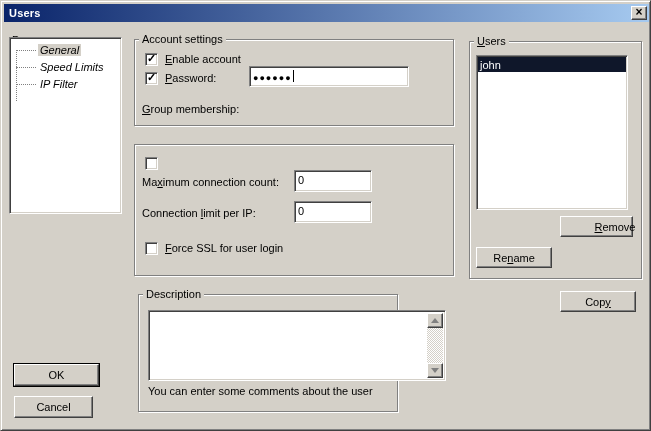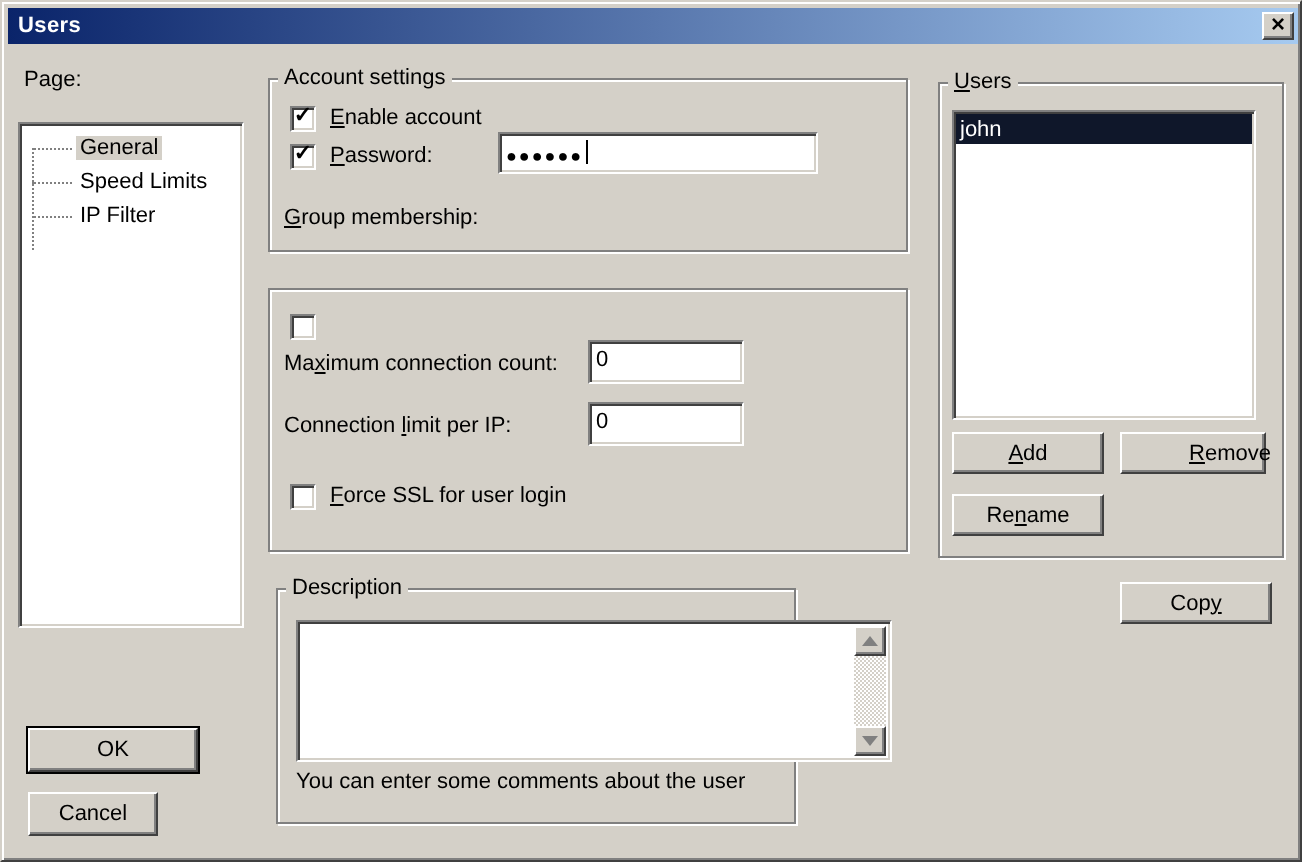--- a/index.html
+++ b/index.html
@@ -29,21 +29,21 @@
     background:#fff;border:1px solid;border-color:#808080 #fff #fff #808080;
     box-shadow:inset 1px 1px 0 #404040, inset -1px -1px 0 #d4d0c8;
   }
   .group{
     position:absolute;border:1px solid #808080;
     box-shadow:1px 1px 0 #fff, inset 1px 1px 0 #fff;
   }
   .group-title{
     position:absolute;top:-7px;left:4px;background:#d4d0c8;padding:0 3px;white-space:nowrap;
   }
-  .tree{position:absolute;left:8px;top:60px;width:113px;height:253px;padding:3px 0 0 0;}
+  .tree{position:absolute;left:8px;top:36px;width:113px;height:177px;padding:3px 0 0 0;font-style:italic;}
   .tree-vline{position:absolute;left:6px;top:12px;height:51px;border-left:1px dotted #808080;}
   .tree-item{position:relative;height:17px;display:flex;align-items:center;padding-left:28px;cursor:default;}
   .tree-item::before{content:"";position:absolute;left:6px;top:50%;width:20px;border-top:1px dotted #808080;}
   .tree-item .ti-label{padding:0 2px;white-space:nowrap;}
   .tree-item.selected .ti-label{background:#d4d0c8;}
   .btn{
     position:absolute;background:#d4d0c8;
     border:1px solid;border-color:#fff #404040 #404040 #fff;
     box-shadow:inset -1px -1px 0 #808080;
     display:flex;align-items:center;justify-content:center;
@@ -180,34 +180,31 @@
 
   <div class="group" style="left:468px;top:40px;width:173px;height:238px;">
     <div class="group-title"><span></span><span class="mn">U</span><span>sers</span></div>
 
     <div class="listbox sunken" style="left:6px;top:13px;width:152px;height:155px;">
       <div class="list-item selected">
         <span>john</span>
       </div>
     </div>
 
-    <div class="btn" style="left:6px;top:174px;width:76px;height:21px;">
-      <span><span></span><span class="mn">A</span><span>dd</span></span>
-    </div>
     <div class="btn" style="left:90px;top:174px;width:73px;height:21px;padding-left:37px;">
       <span><span></span><span class="mn">R</span><span>emove</span></span>
     </div>
     <div class="btn" style="left:6px;top:205px;width:76px;height:21px;">
       <span><span>Re</span><span class="mn">n</span><span>ame</span></span>
     </div>
     <div class="btn" style="left:90px;top:205px;width:76px;height:21px;margin-top:44px;">
       <span><span>Cop</span><span class="mn">y</span><span></span></span>
     </div>
   </div>
 
   <div class="btn default" style="left:13px;top:363px;width:85px;height:22px;">
     <span>OK</span>
   </div>
-  <div class="btn" style="left:13px;top:395px;width:65px;height:22px;">
+  <div class="btn" style="left:13px;top:395px;width:79px;height:22px;">
     <span>Cancel</span>
   </div>
 
 </div>
 
 </body></html>

